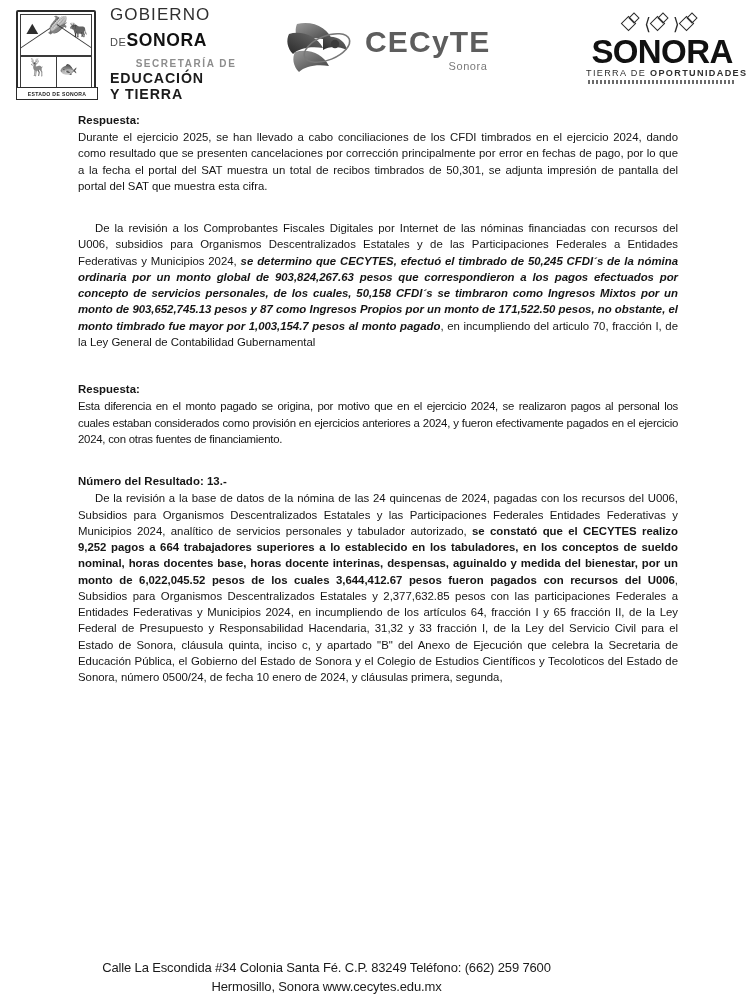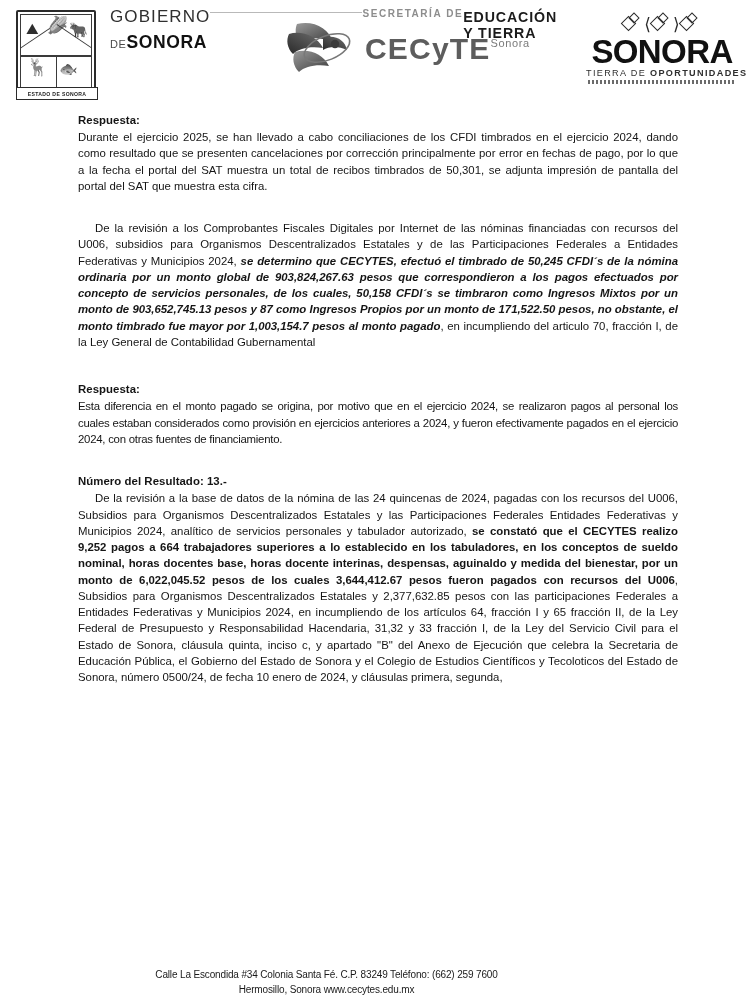--- a/index.html
+++ b/index.html
@@ -117,20 +117,21 @@
     font-weight: bold;
     display: flex;
     align-items: center;
     justify-content: center;
     color: #1c1c1c;
     white-space: nowrap;
   }
   .gob-text {
     padding-left: 10px;
     display: flex;
+    flex-direction: column;
     justify-content: center;
   }
   .gob-top { line-height: 1.0; }
   .gob-gobierno {
     font-size: 17px;
     letter-spacing: 1.1px;
     color: #2f2f2f;
     font-weight: 400;
   }
   .gob-de-sonora {
@@ -173,21 +174,21 @@
   }
   .cecyte-mark {
     width: 74px;
     height: 62px;
     position: relative;
     flex: 0 0 auto;
   }
   .cecyte-text {
     padding-left: 8px;
     display: flex;
-    flex-direction: row;
+    flex-direction: column;
     justify-content: center;
   }
   .cecyte-word {
     font-size: 30px;
     font-weight: bold;
     letter-spacing: 1.2px;
     color: #5d5d5d;
     line-height: 1;
   }
   .cecyte-sonora {
@@ -284,21 +285,21 @@
   .gap-m  { height: 26px; }
   .gap-l  { height: 31px; }
 
   
   .footer {
     position: absolute;
     left: 0;
     bottom: 8px;
     width: 653px;
     text-align: center;
-    font-size: 10px;
+    font-size: 13px;
     line-height: 1.45;
     color: #1a1a1a;
     letter-spacing: -.15px;
   }
 </style>
 </head>
 <body>
 
 <div class="header-band">
 

